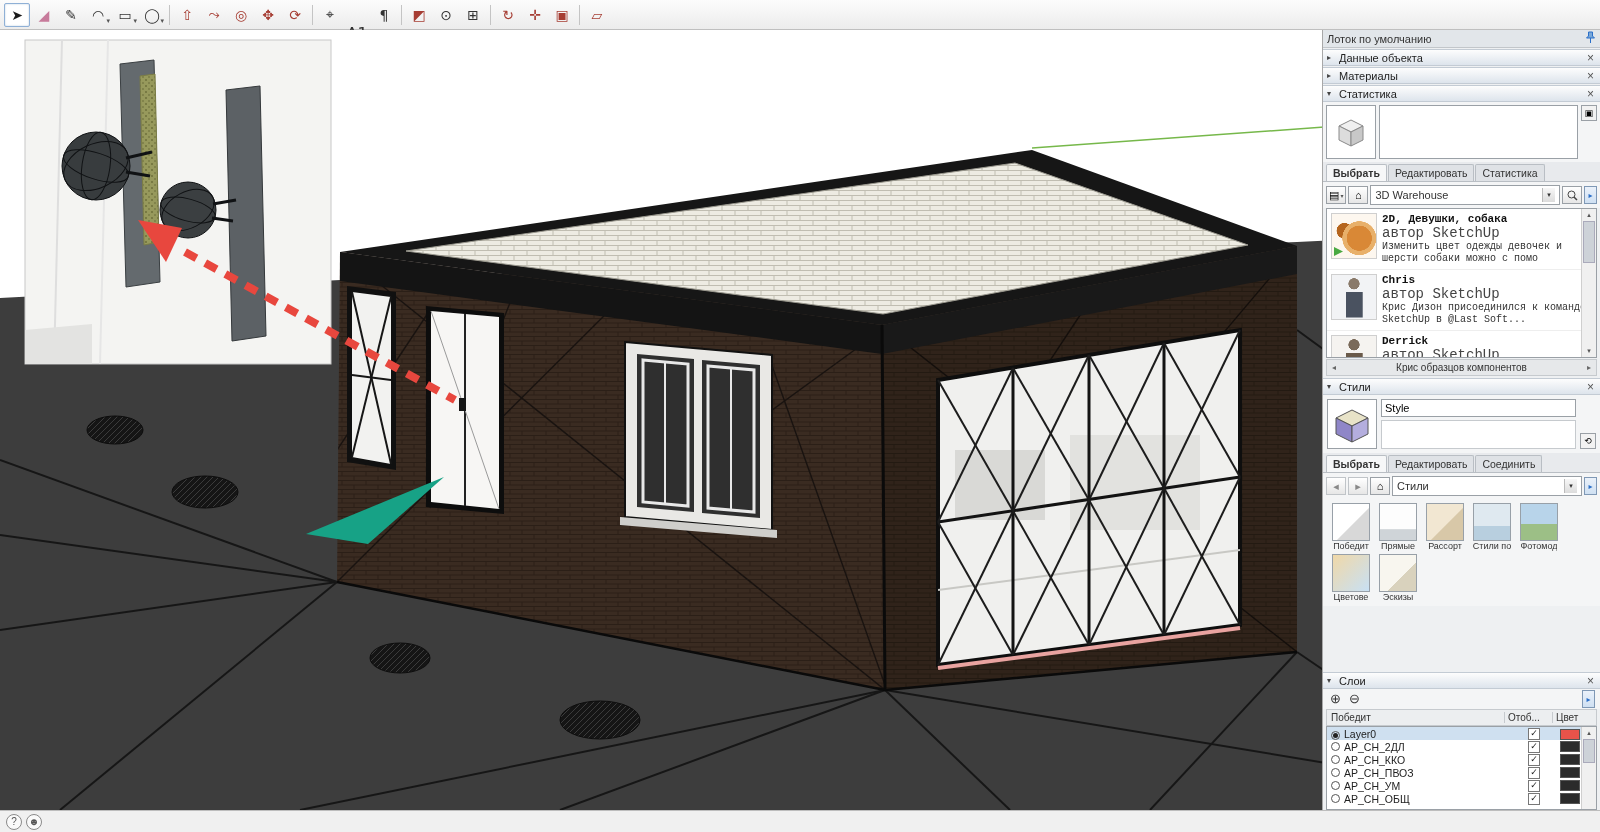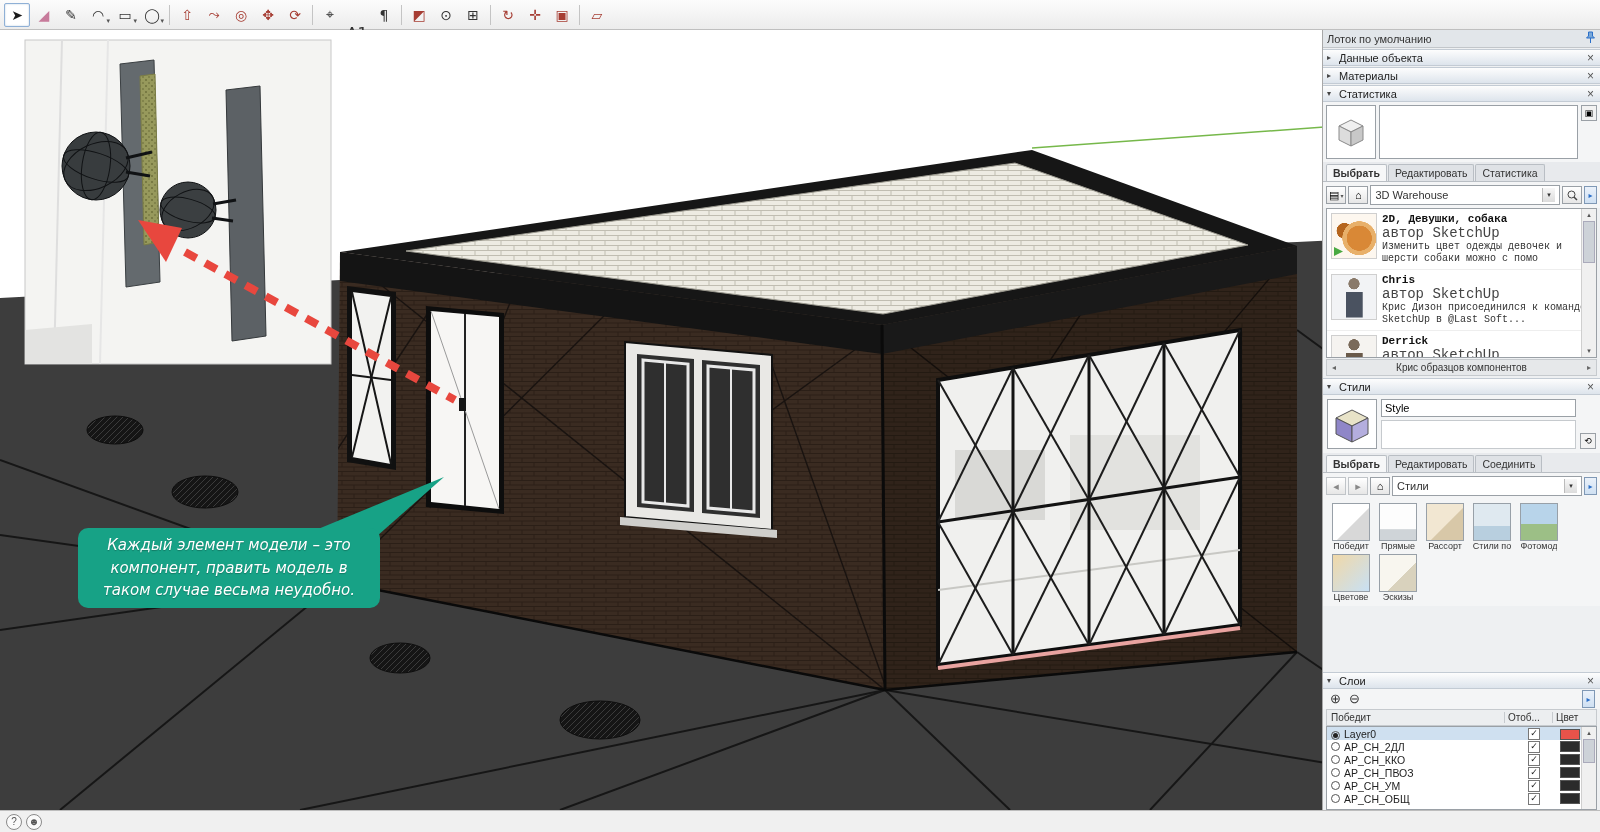--- a/index.html
+++ b/index.html
@@ -392,25 +392,20 @@
       </g>
 
       <g>
         <line x1="185" y1="222" x2="455" y2="370" stroke="#e8473e" stroke-width="8" stroke-dasharray="13 10"></line>
         <polygon points="138,190 182,198 166,232" fill="#e8473e"></polygon>
       </g>
 
       <polygon points="306,504 368,514 444,447" fill="#17a286"></polygon>
     </svg>
 
-    <div id="bubble" style="background-color: rgb(23, 162, 134);">
-      <div>Каждый элемент модели – это</div>
-      <div>компонент, править модель в</div>
-      <div>таком случае весьма неудобно.</div>
-    </div>
   </div>
 
   <aside id="sidebar">
     <div class="tray-title">
       <span class="tray-title-text">Лоток по умолчанию</span>
       <span>
         <svg width="11" height="13" viewBox="0 0 11 13">
             <path d="M3.5 1 h4 v4 l2 2 H1.5 l2-2 Z" fill="#7aa8d8" stroke="#2a6fc9"></path>
             <line x1="5.5" y1="7" x2="5.5" y2="12" stroke="#2a6fc9"></line>
           </svg>

